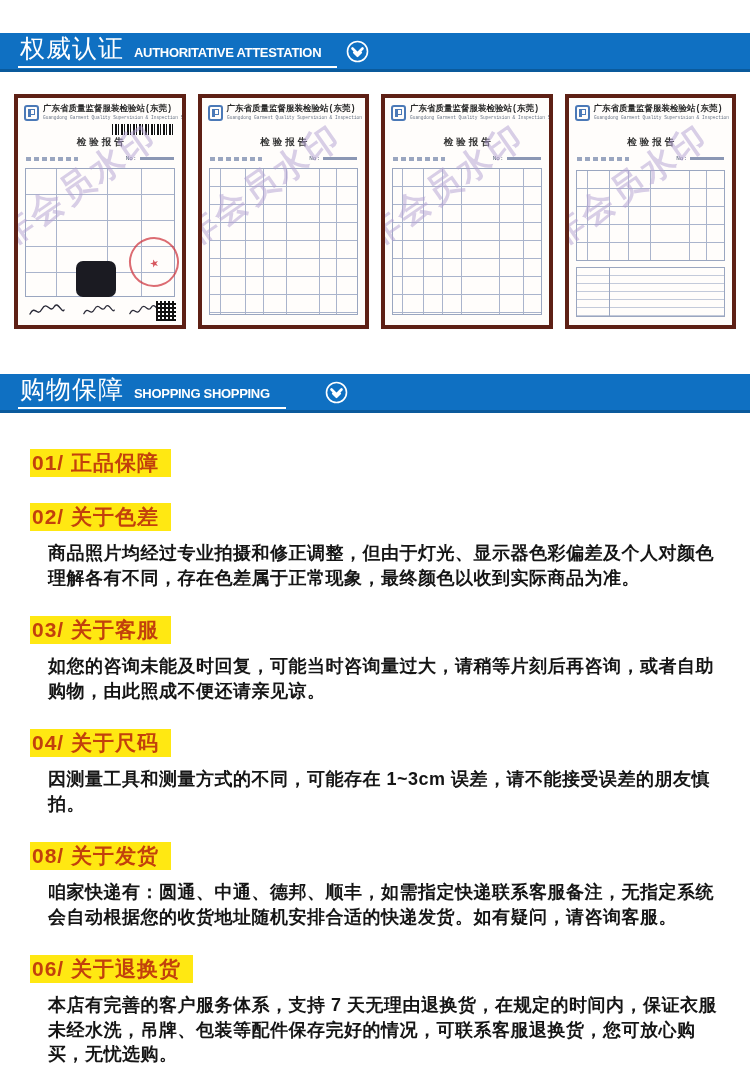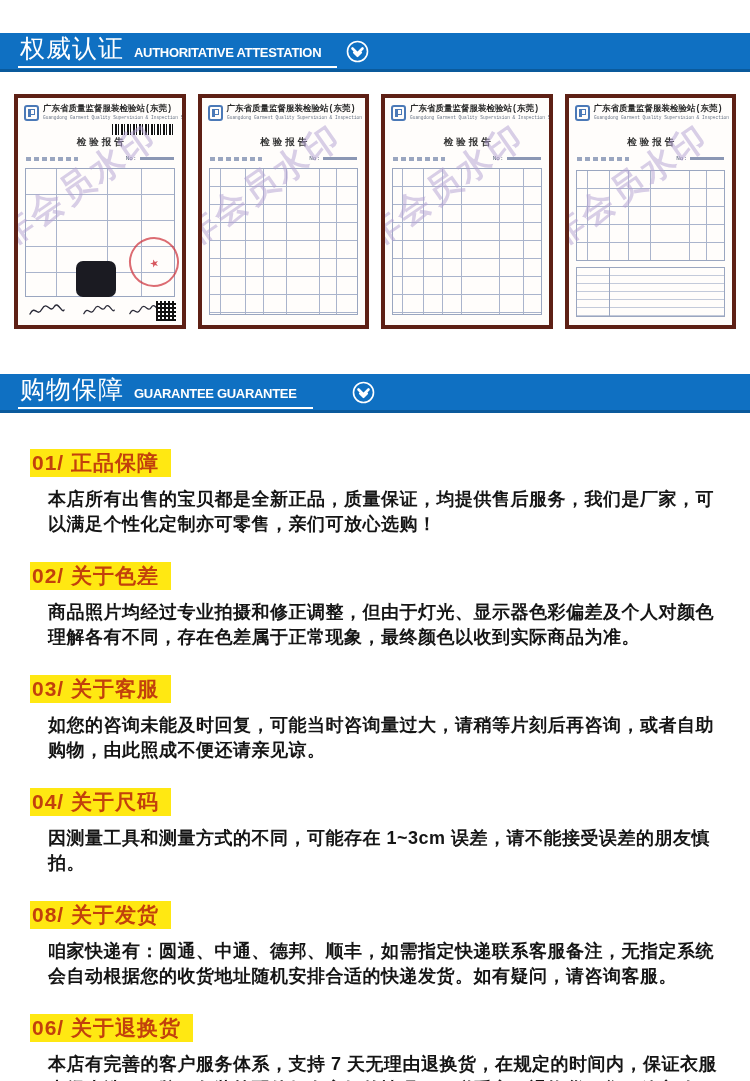--- a/index.html
+++ b/index.html
@@ -234,39 +234,38 @@
     <div class="notes">
         <span class="v"></span>
       </div>
     <div class="watermark">非会员水印</div>
   </div>
 </div>
 
 <div class="banner banner-mid">
   <div class="banner-inner">
     <span class="banner-cn">购物保障</span>
-    <span class="banner-en">GUARANTEE GUARANTEE</span>
+    <span class="banner-en">SHOPPING SHOPPING</span>
   </div>
   <span class="banner-chevron">
     <svg width="23" height="23" viewBox="0 0 23 23">
       <circle cx="11.5" cy="11.5" r="10" fill="none" stroke="#ffffff" stroke-width="1.6"></circle>
       <path d="M6.5 8.5 L11.5 13.5 L16.5 8.5" fill="none" stroke="#ffffff" stroke-width="2.6" stroke-linecap="round" stroke-linejoin="round"></path>
       <path d="M8 12.5 L11.5 16 L15 12.5" fill="none" stroke="#ffffff" stroke-width="2.2" stroke-linecap="round" stroke-linejoin="round"></path>
     </svg>
   </span>
 </div>
 
 <div class="sections">
 
   <div class="section">
     <div class="sec-title">
       <span>01/</span>
       <span>正品保障</span>
     </div>
-    <div class="sec-body">本店所有出售的宝贝都是全新正品，质量保证，均提供售后服务，我们是厂家，可以满足个性化定制亦可零售，亲们可放心选购！</div>
   </div>
 
   <div class="section">
     <div class="sec-title">
       <span>02/</span>
       <span>关于色差</span>
     </div>
     <div class="sec-body">商品照片均经过专业拍摄和修正调整，但由于灯光、显示器色彩偏差及个人对颜色理解各有不同，存在色差属于正常现象，最终颜色以收到实际商品为准。</div>
   </div>
 

